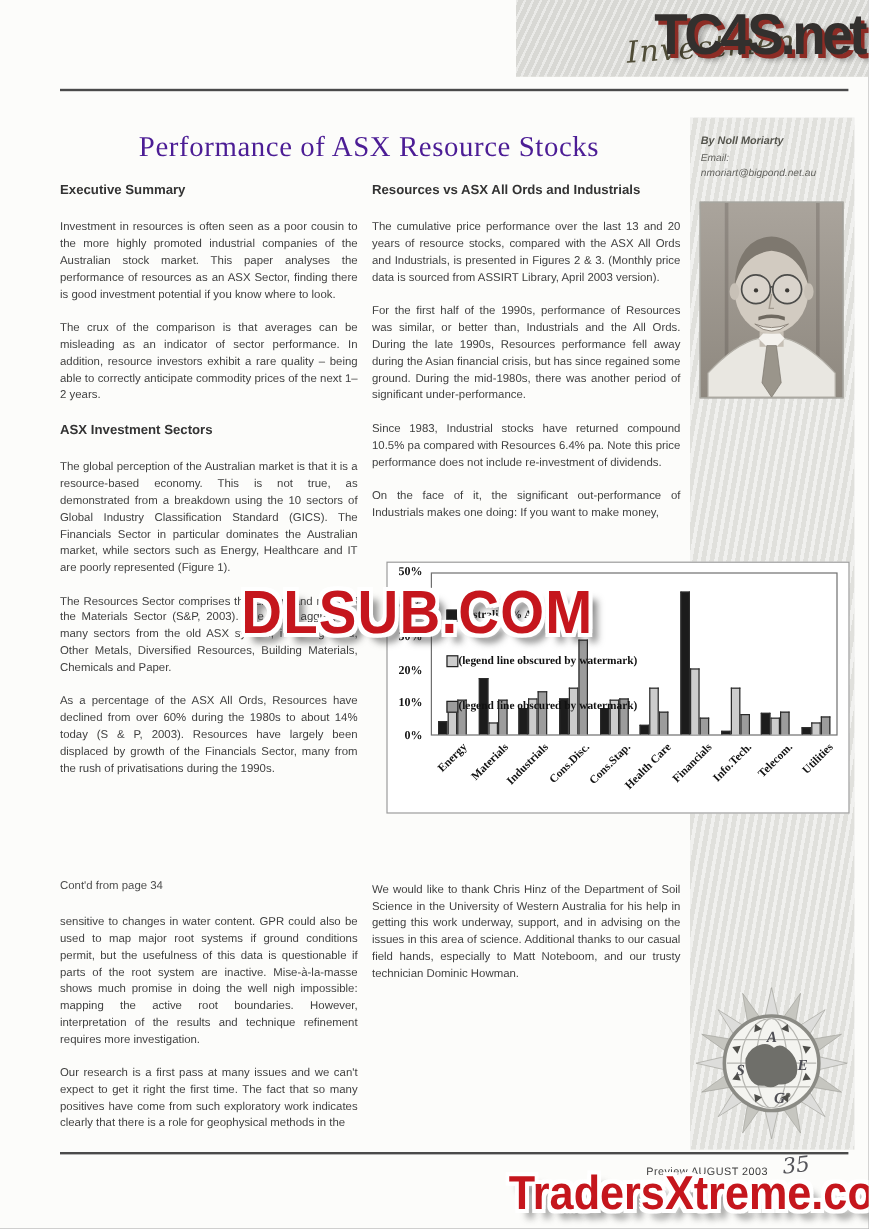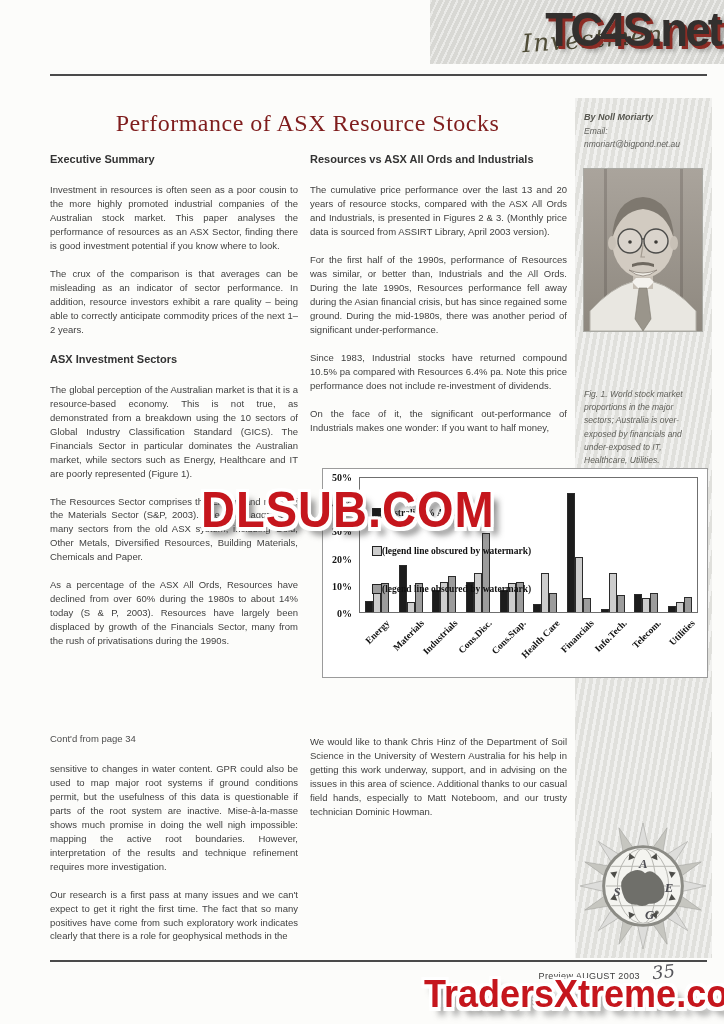--- a/index.html
+++ b/index.html
@@ -22,21 +22,21 @@
   .sidebar{position:absolute;left:575px;top:98px;width:137px;height:860px;background:#e4e4e0;
     background-image:repeating-linear-gradient(100deg,rgba(255,255,255,.45) 0 3px,rgba(0,0,0,.02) 3px 7px);}
   .byline{position:absolute;left:9px;top:13px;font-style:italic;font-size:8.5px;line-height:1.55;color:#62625e;}
   .byline .name{font-weight:bold;font-size:9px;color:#56564f;}
   .photo{position:absolute;left:8px;top:70px;width:118px;height:162px;border:1px solid #a9a9a3;background:#9a948c;}
   .figcap{position:absolute;left:9px;top:290px;width:119px;font-style:italic;font-size:8.5px;line-height:1.55;color:#61615b;}
   .aseg{position:absolute;left:3px;top:722px;width:130px;height:132px;}
 
   
   .title{position:absolute;left:50px;top:110px;width:515px;text-align:center;
-    font-family:"Liberation Serif",serif;font-size:24px;color:#7f1d1d;letter-spacing:.5px;}
+    font-family:"Liberation Serif",serif;font-size:24px;color:#4c1d95;letter-spacing:.5px;}
   .col{position:absolute;font-size:9.5px;line-height:1.47;text-align:justify;color:#3f3f3f;}
   .col h3{font-size:11px;color:#333;margin:0 0 16px;text-align:left;}
   .col h3.mt{margin-top:6px;}
   .col p{margin:0 0 14px;}
   .col-l{left:50px;top:151px;width:248px;}
   .col-r{left:310px;top:151px;width:257px;}
   .contd{position:absolute;left:50px;top:733px;font-size:9.5px;color:#4c4c4c;}
   .col2-l{left:50px;top:762px;width:248px;}
   .col2-r{left:310px;top:735px;width:257px;}
 
@@ -116,21 +116,20 @@
         <circle cx="72" cy="72" r="12" fill="rgba(255,255,255,.18)" stroke="#4c4c4a" stroke-width="1.4"></circle>
         <line x1="58" y1="70" x2="60" y2="70" stroke="#4c4c4a" stroke-width="1.4"></line>
         <circle cx="46" cy="73" r="1.8" fill="#3c3a36"></circle>
         <circle cx="72" cy="73" r="1.8" fill="#3c3a36"></circle>
         <path d="M59,76 L57,88 L61,88" fill="none" stroke="#a29a8f" stroke-width="1.2"></path>
         <path d="M48,95 Q59,91 70,95 L70,98 Q59,94 48,98 Z" fill="#6e685f"></path>
         <path d="M45,101 Q59,113 73,101 Q59,107 45,101 Z" fill="#f0ede6" stroke="#8a8278" stroke-width=".8"></path>
       </svg>
     </div>
 
-    <div class="figcap">Fig. 1. World stock market proportions in the major sectors; Australia is over-exposed by financials and under-exposed to IT, Healthcare, Utilities.</div>
 
     <svg class="aseg" id="aseg" viewBox="0 0 132 132" xmlns="http://www.w3.org/2000/svg">
       <g id="aseg-spikes">
           <polygon points="130,66 105.60863984850548,60.41827541423054 105.60863984850548,71.58172458576946" fill="#dddddb" stroke="#9a9a94" stroke-width="0.5"></polygon>
           <polygon points="125.12829008072235,90.49173967136575 104.72964518964403,76.0007291476313 100.45757814364632,86.31441134944619" fill="#c6c6c0" stroke="#9a9a94" stroke-width="0.5"></polygon>
           <polygon points="111.25483399593904,111.25483399593904 97.9544131357672,90.06066252514069 90.06066252514069,97.9544131357672" fill="#dddddb" stroke="#9a9a94" stroke-width="0.5"></polygon>
           <polygon points="90.49173967136575,125.12829008072235 86.3144113494462,100.4575781436463 76.0007291476313,104.72964518964403" fill="#c6c6c0" stroke="#9a9a94" stroke-width="0.5"></polygon>
           <polygon points="66,130 71.58172458576946,105.60863984850548 60.418275414230536,105.60863984850548" fill="#dddddb" stroke="#9a9a94" stroke-width="0.5"></polygon>
           <polygon points="41.50826032863426,125.12829008072235 55.9992708523687,104.72964518964403 45.685588650553804,100.45757814364632" fill="#c6c6c0" stroke="#9a9a94" stroke-width="0.5"></polygon>
           <polygon points="20.745166004060962,111.25483399593904 41.93933747485933,97.9544131357672 34.0455868642328,90.06066252514069" fill="#dddddb" stroke="#9a9a94" stroke-width="0.5"></polygon>
@@ -184,21 +183,21 @@
     <p>The global perception of the Australian market is that it is a resource-based economy. This is not true, as demonstrated from a breakdown using the 10 sectors of Global Industry Classification Standard (GICS). The Financials Sector in particular dominates the Australian market, while sectors such as Energy, Healthcare and IT are poorly represented (Figure 1).</p>
     <p>The Resources Sector comprises the Energy and much of the Materials Sector (S&amp;P, 2003). The latter aggregates many sectors from the old ASX system, including Gold, Other Metals, Diversified Resources, Building Materials, Chemicals and Paper.</p>
     <p>As a percentage of the ASX All Ords, Resources have declined from over 60% during the 1980s to about 14% today (S &amp; P, 2003). Resources have largely been displaced by growth of the Financials Sector, many from the rush of privatisations during the 1990s.</p>
   </div>
 
   <div class="col col-r">
     <h3>Resources vs ASX All Ords and Industrials</h3>
     <p>The cumulative price performance over the last 13 and 20 years of resource stocks, compared with the ASX All Ords and Industrials, is presented in Figures 2 &amp; 3. (Monthly price data is sourced from ASSIRT Library, April 2003 version).</p>
     <p>For the first half of the 1990s, performance of Resources was similar, or better than, Industrials and the All Ords. During the late 1990s, Resources performance fell away during the Asian financial crisis, but has since regained some ground. During the mid-1980s, there was another period of significant under-performance.</p>
     <p>Since 1983, Industrial stocks have returned compound 10.5% pa compared with Resources 6.4% pa. Note this price performance does not include re-investment of dividends.</p>
-    <p>On the face of it, the significant out-performance of Industrials makes one wonder: If you want to half money,</p>
+    <p>On the face of it, the significant out-performance of Industrials makes one doing: If you want to make money,</p>
   </div>
 
   <div class="fig">
     <div class="yticks" id="yticks">
         <div class="ytick" style="top: 0%;">50%</div>
         <div class="ytick" style="top: 20%;">40%</div>
         <div class="ytick" style="top: 40%;">30%</div>
         <div class="ytick" style="top: 60%;">20%</div>
         <div class="ytick" style="top: 80%;">10%</div>
         <div class="ytick" style="top: 100%;">0%</div>

